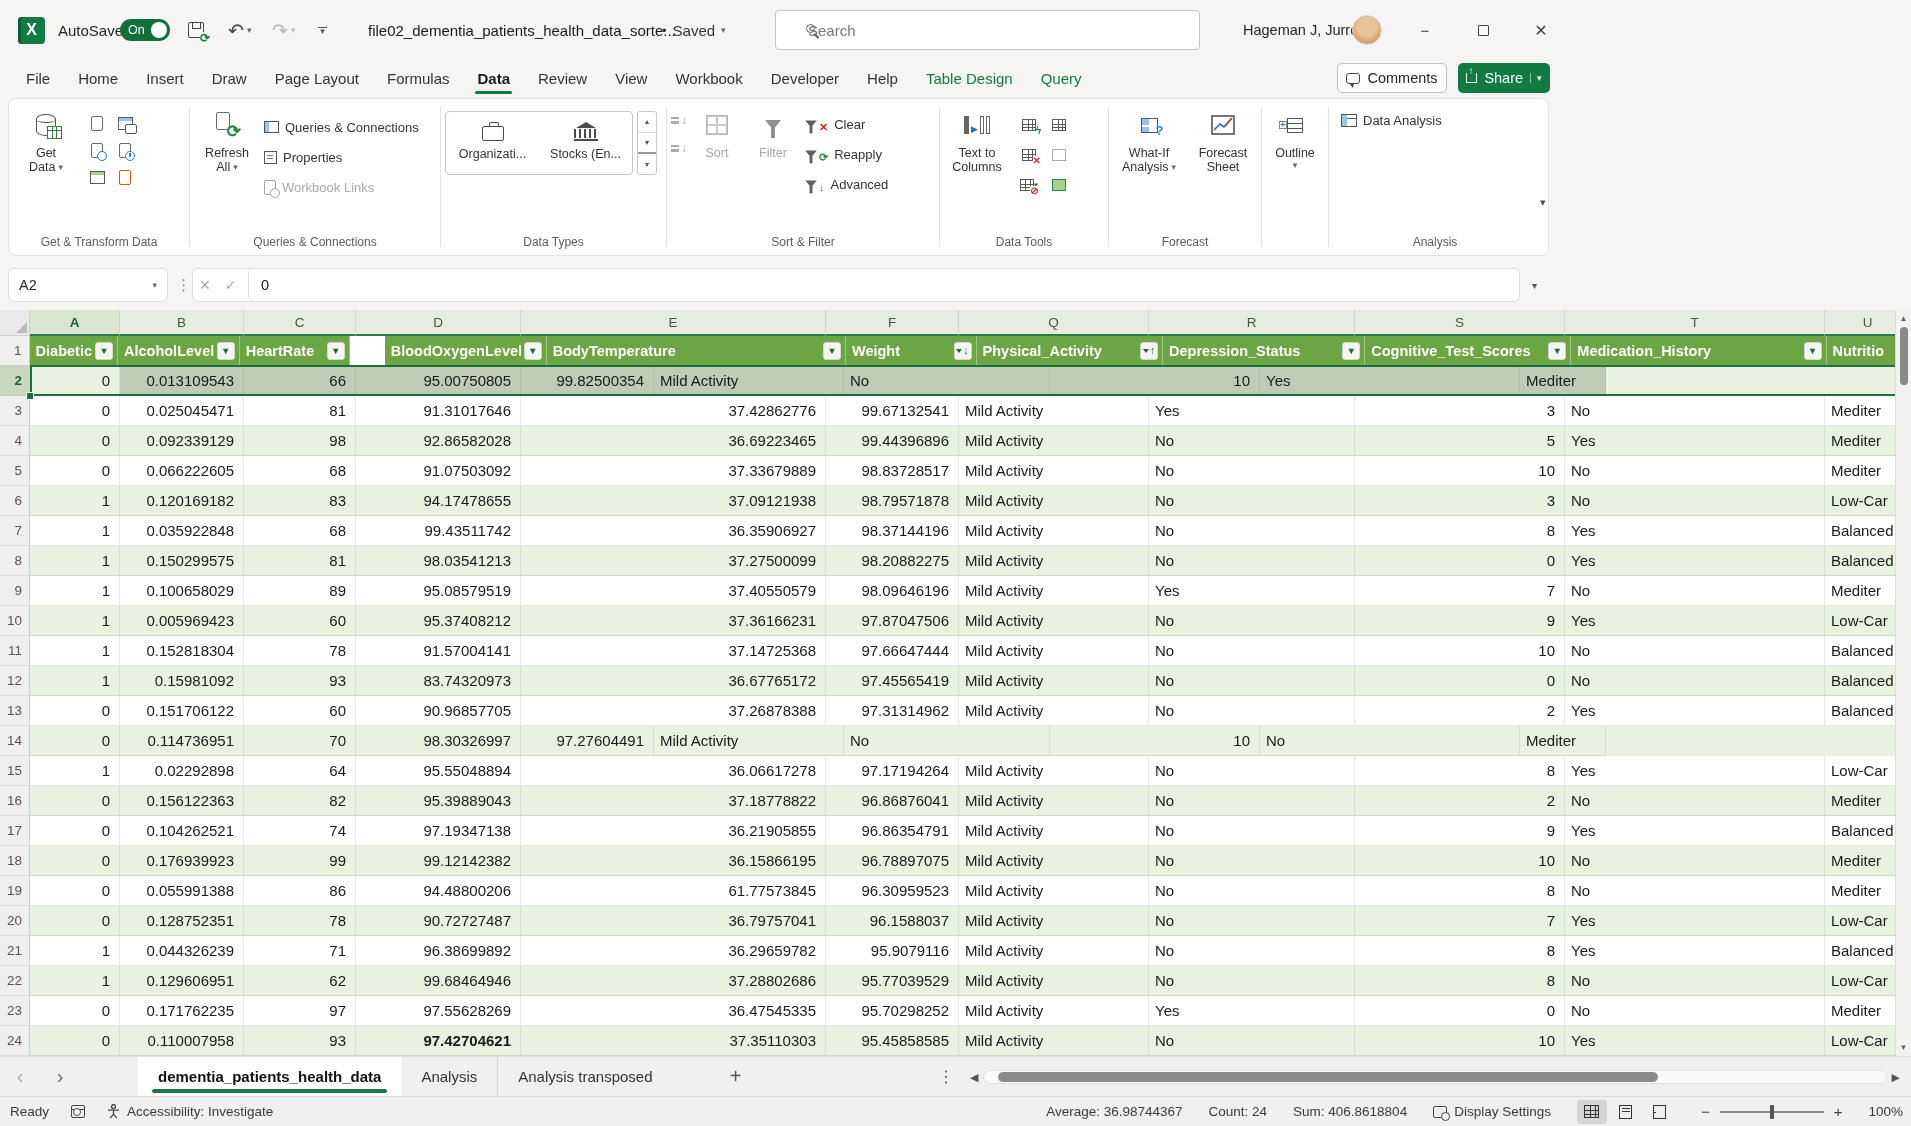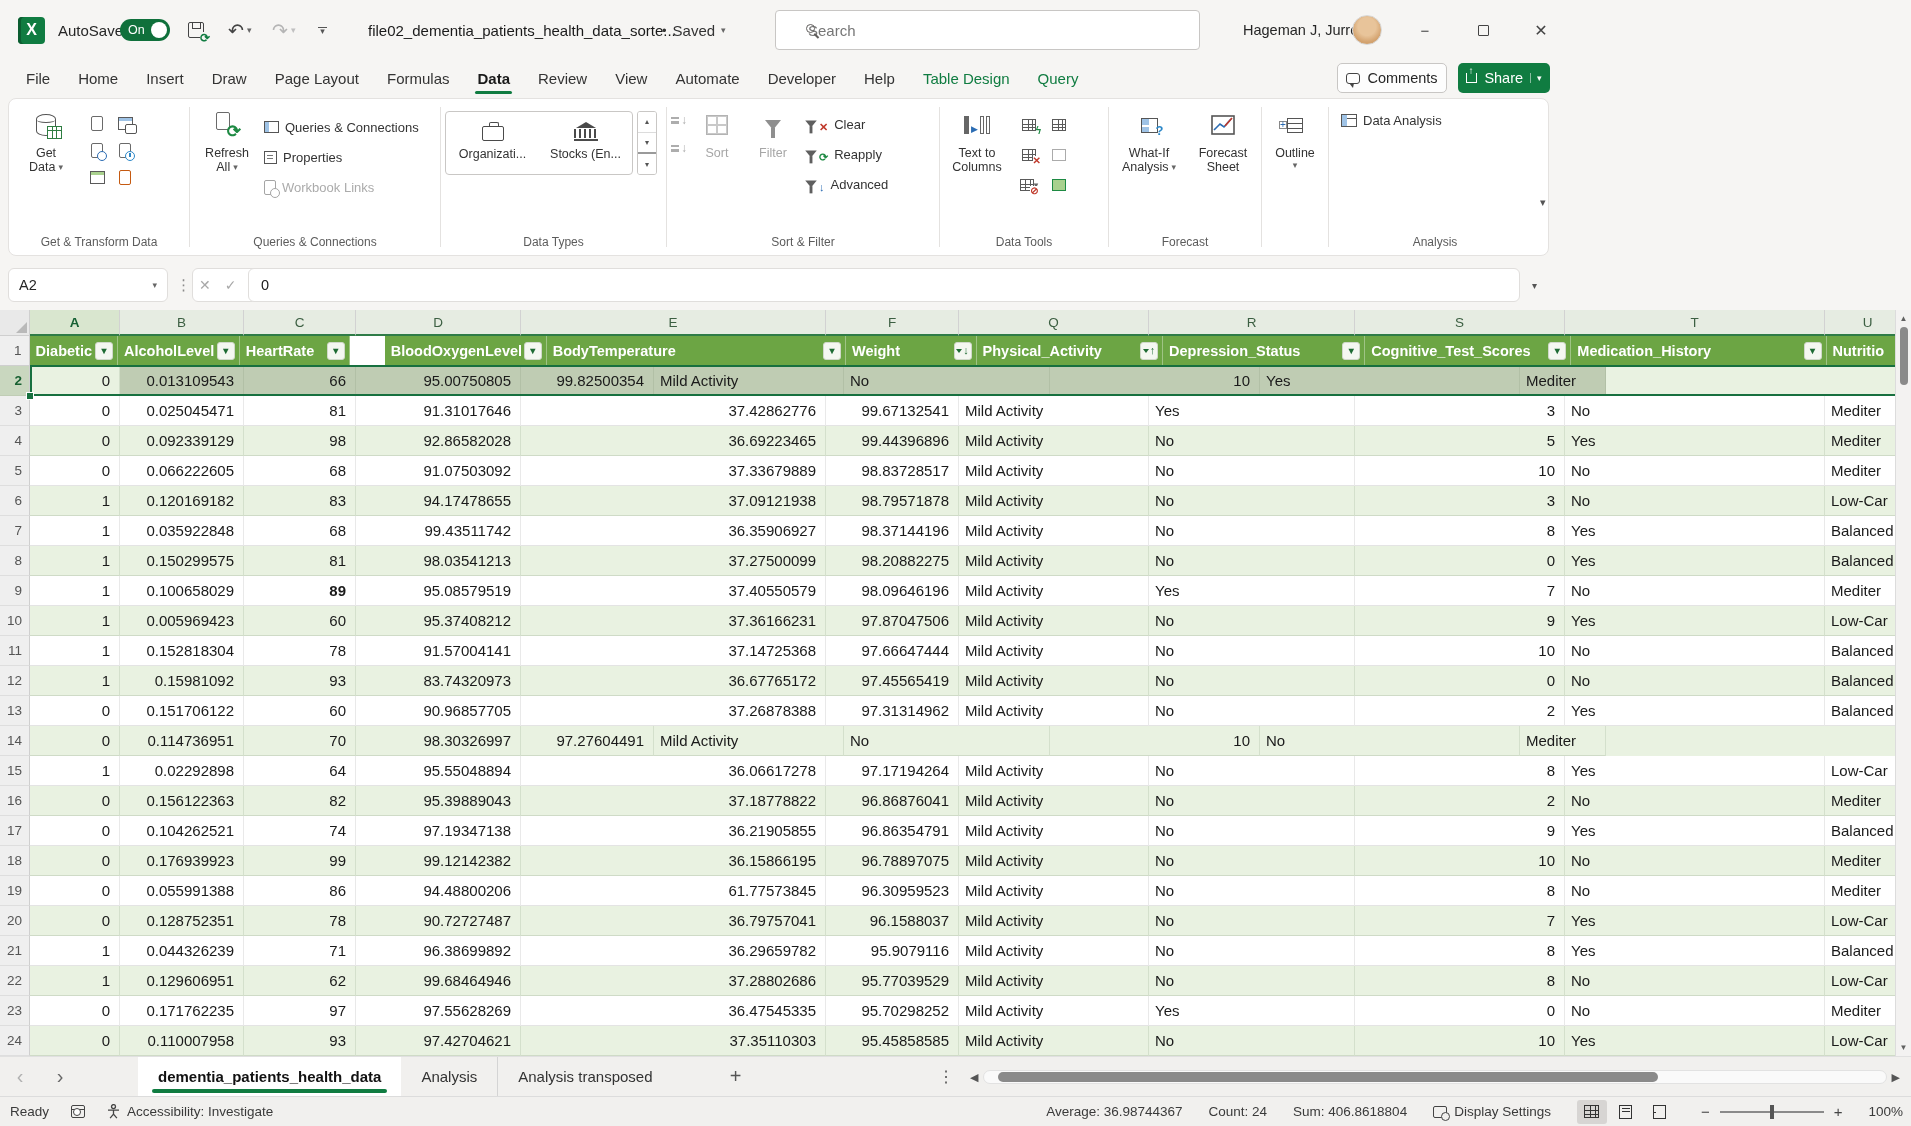--- a/index.html
+++ b/index.html
@@ -270,21 +270,21 @@
     <div class="tab-strip">
         <div class="mtab">File</div>
         <div class="mtab">Home</div>
         <div class="mtab">Insert</div>
         <div class="mtab">Draw</div>
         <div class="mtab">Page Layout</div>
         <div class="mtab">Formulas</div>
         <div class="mtab active">Data</div>
         <div class="mtab">Review</div>
         <div class="mtab">View</div>
-        <div class="mtab">Automate</div>
+        <div class="mtab">Workbook</div>
         <div class="mtab">Developer</div>
         <div class="mtab">Help</div>
         <div class="mtab ctx">Table Design</div>
         <div class="mtab ctx">Query</div>
       </div>
     <div class="comments-btn">
       <span class="bubble"></span>
       <span>Comments</span>
     </div>
     <div class="share-btn">
@@ -769,21 +769,21 @@
           <div class="cell" style="width: 190px;">Mild Activity</div>
           <div class="cell" style="width: 206px;">No</div>
           <div class="cell num" style="width: 210px;">0</div>
           <div class="cell" style="width: 260px;">Yes</div>
           <div class="cell" style="width: 86px;">Balanced</div>
         </div>
         <div class="grow">
           <div class="rownum">9</div>
           <div class="cell num" style="width: 90px;">1</div>
           <div class="cell num" style="width: 124px;">0.100658029</div>
-          <div class="cell num" style="width: 112px; font-weight: bold;">89</div>
+          <div class="cell num" style="width: 112px;">89</div>
           <div class="cell num" style="width: 165px;">95.08579519</div>
           <div class="cell num" style="width: 305px;">37.40550579</div>
           <div class="cell num" style="width: 133px;">98.09646196</div>
           <div class="cell" style="width: 190px;">Mild Activity</div>
           <div class="cell" style="width: 206px;">Yes</div>
           <div class="cell num" style="width: 210px;">7</div>
           <div class="cell" style="width: 260px;">No</div>
           <div class="cell" style="width: 86px;">Mediter</div>
         </div>
         <div class="grow band">
@@ -979,21 +979,21 @@
           <div class="cell" style="width: 206px;">Yes</div>
           <div class="cell num" style="width: 210px;">0</div>
           <div class="cell" style="width: 260px;">No</div>
           <div class="cell" style="width: 86px;">Mediter</div>
         </div>
         <div class="grow band">
           <div class="rownum">24</div>
           <div class="cell num" style="width: 90px;">0</div>
           <div class="cell num" style="width: 124px;">0.110007958</div>
           <div class="cell num" style="width: 112px;">93</div>
-          <div class="cell num" style="width: 165px;">97.42704621</div>
+          <div class="cell num" style="width: 165px; font-weight: bold;">97.42704621</div>
           <div class="cell num" style="width: 305px;">37.35110303</div>
           <div class="cell num" style="width: 133px;">95.45858585</div>
           <div class="cell" style="width: 190px;">Mild Activity</div>
           <div class="cell" style="width: 206px;">No</div>
           <div class="cell num" style="width: 210px;">10</div>
           <div class="cell" style="width: 260px;">Yes</div>
           <div class="cell" style="width: 86px;">Low-Car</div>
         </div>
       </div>
     <div class="vscroll">

